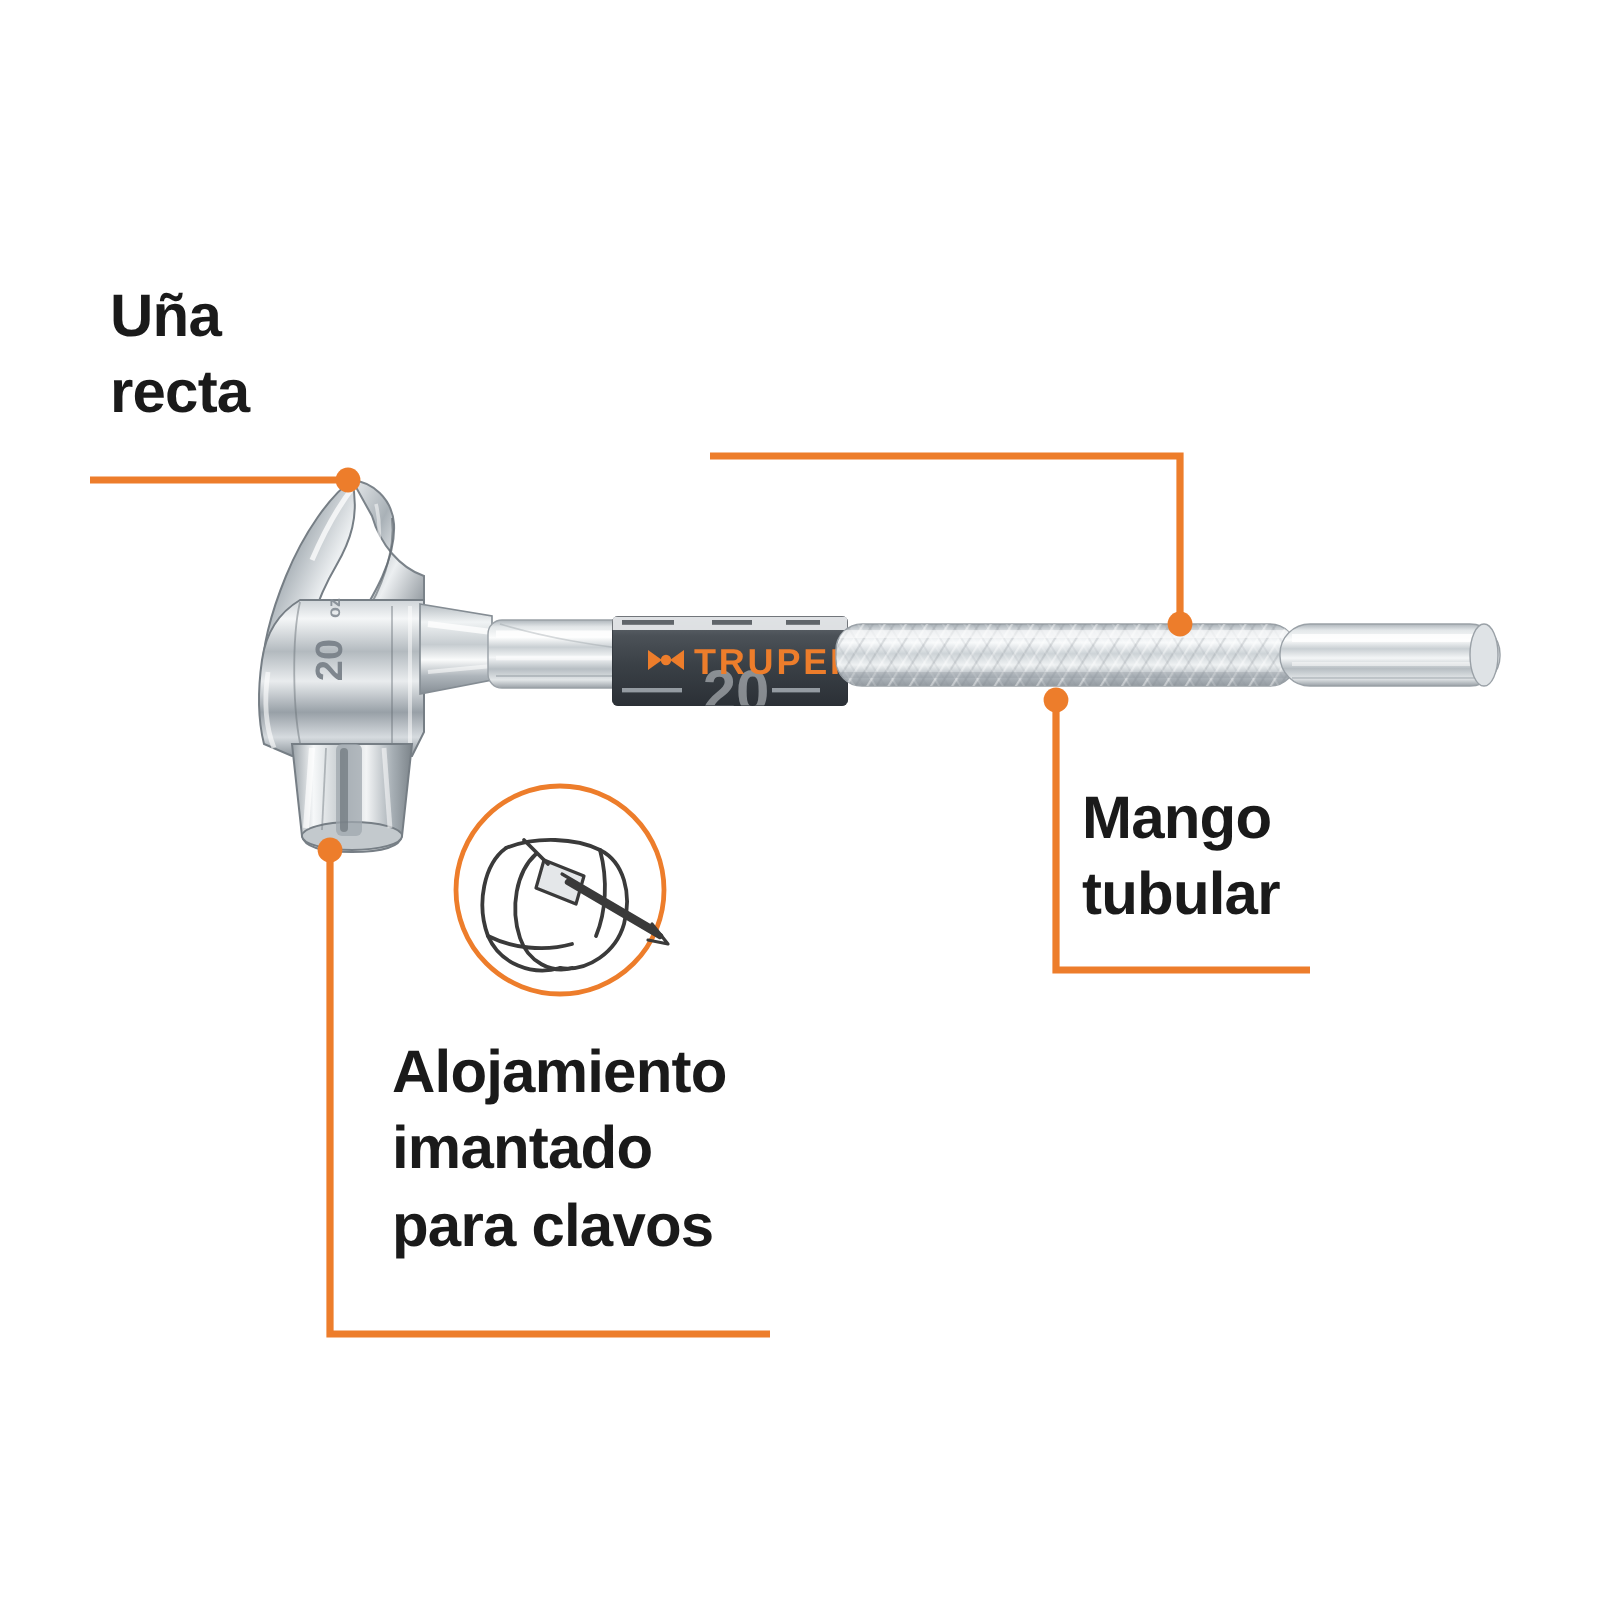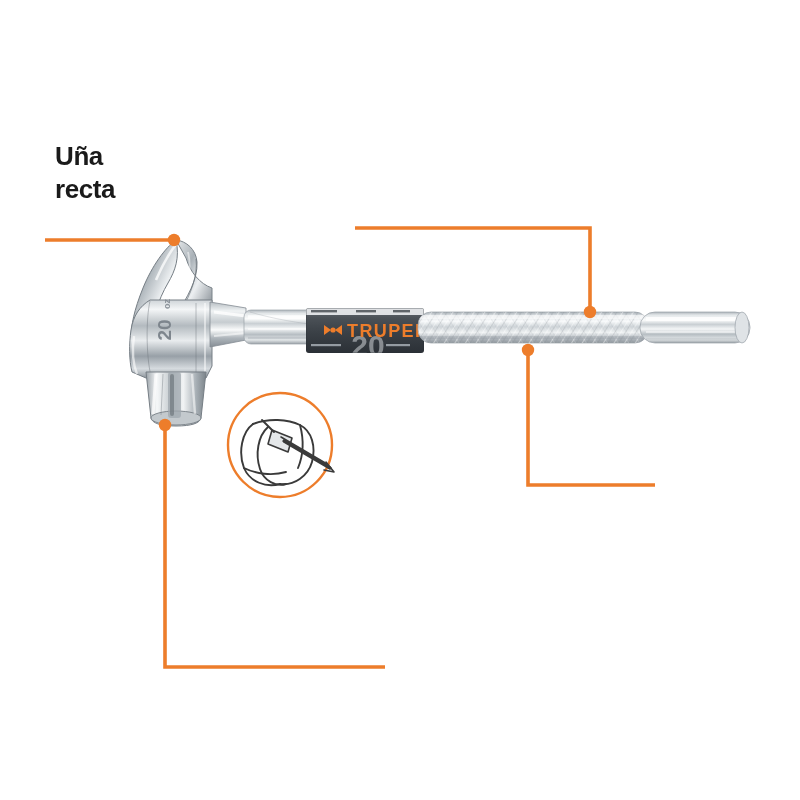--- a/index.html
+++ b/index.html
@@ -9,21 +9,21 @@
     font-family:"Liberation Sans", sans-serif;
     overflow:hidden;
     position:relative;
   }
   #stage{position:absolute;left:0;top:0;width:800px;height:800px;}
   .layer{position:absolute;left:0;top:0;width:800px;height:800px;}
   .callout{
     position:absolute;
     color:#1a1a1a;
     font-weight:700;
-    font-size:26px;
+    font-size:30px;
     line-height:1.28;
     letter-spacing:-0.4px;
     white-space:pre-line;
   }
   #lbl-una{left:55px;top:140px;}
   #lbl-grab{left:357px;top:134px;}
   #lbl-mango{left:541px;top:391px;}
   #lbl-aloja{left:196px;top:518px;}
   .hidden-text{position:absolute;width:1px;height:1px;overflow:hidden;opacity:0;}
 </style>
@@ -239,17 +239,22 @@
       <circle cx="590" cy="312" r="6.2"></circle>
       <circle cx="528" cy="350" r="6.2"></circle>
       <circle cx="165" cy="425" r="6.2"></circle>
     </g>
   </svg>
 
   <div class="callout" id="lbl-una">Uña
 recta</div>
 
 
-
+  <div class="callout" id="lbl-mango">Mango
+tubular</div>
+
+  <div class="callout" id="lbl-aloja">Alojamiento
+imantado
+para clavos</div>
 
   <div class="hidden-text">Martillo Truper 20 oz con mango tubular - diagrama de caracteristicas</div>
   <div class="hidden-text">Alojamiento imantado para clavos en la cabeza del martillo</div>
 </div>
 
 </body></html>

